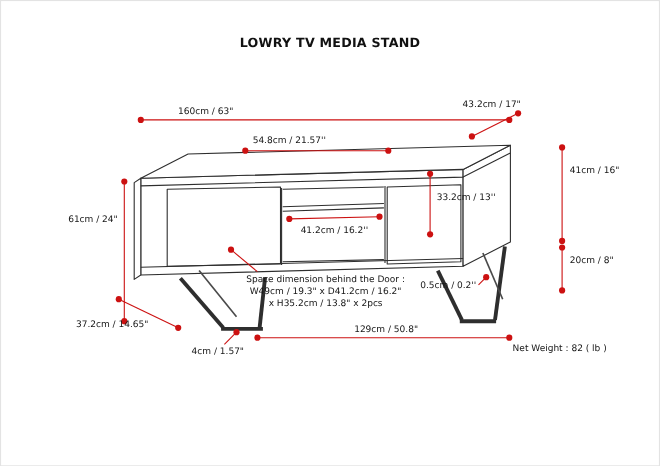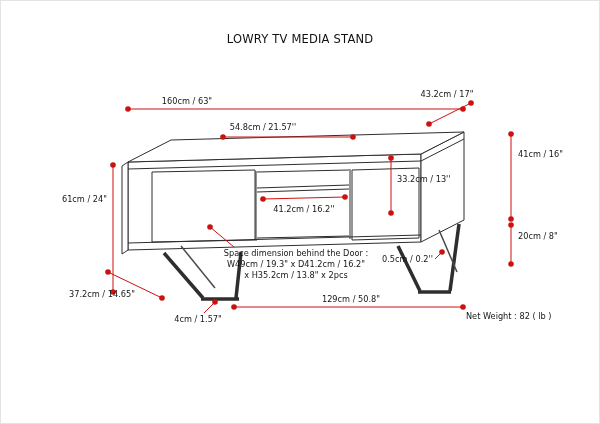--- a/index.html
+++ b/index.html
@@ -3,21 +3,21 @@
 <meta charset="utf-8">
 <style>
   html,body { margin:0; padding:0; background:#ffffff; }
   .canvas {
     position:relative; width:600px; height:424px; background:#ffffff;
     border:1px solid #e3e3e3; box-sizing:border-box; overflow:hidden;
     font-family:"DejaVu Sans", sans-serif;
   }
   .title {
     position:absolute; top:31px; left:0; right:0; text-align:center;
-    font-size:11.5px; font-weight:normal; color:#111; letter-spacing:.2px;
+    font-size:11.5px; font-weight:bold; color:#111; letter-spacing:.2px;
   }
   svg { position:absolute; left:0; top:0; }
   svg text { font-family:"DejaVu Sans", sans-serif; font-size:8.2px; fill:#161616; }
   .k  { stroke:#2e2e2e; stroke-width:1; fill:none; stroke-linejoin:round; }
   .kf { stroke:#2e2e2e; stroke-width:1; fill:#ffffff; stroke-linejoin:round; }
   .kl { stroke:#2e2e2e; stroke-width:3.5; fill:none; }
   .kl2{ stroke:#4a4a4a; stroke-width:1.5; fill:none; }
   .r  { stroke:#cc1111; stroke-width:1; fill:none; }
   .rd { fill:#cc1111; stroke:none; }
 </style>

